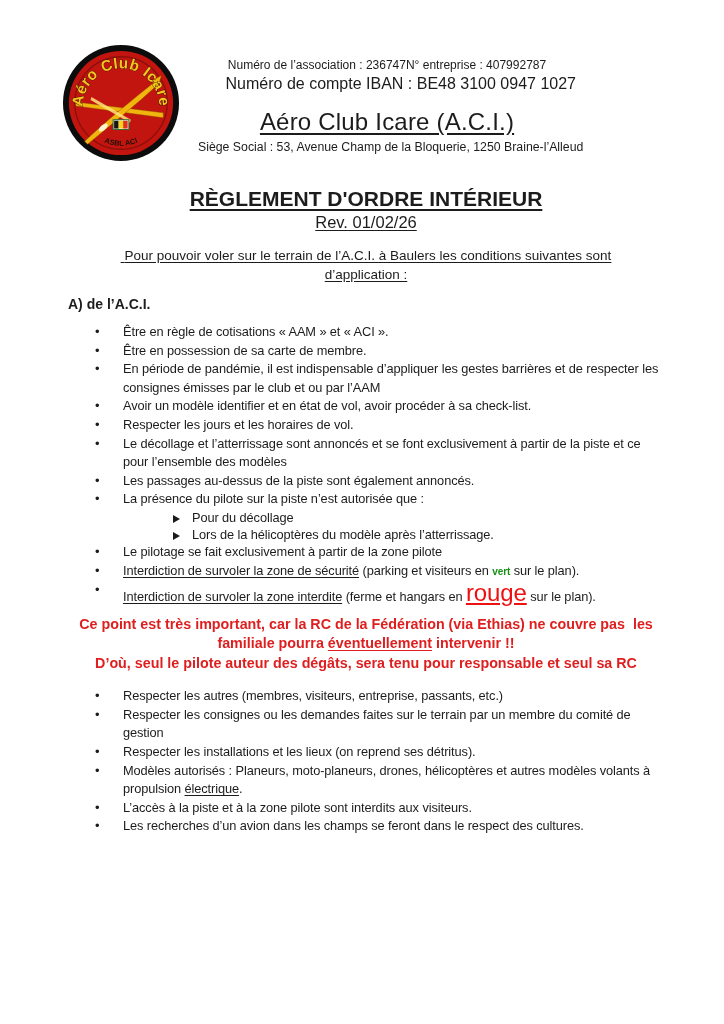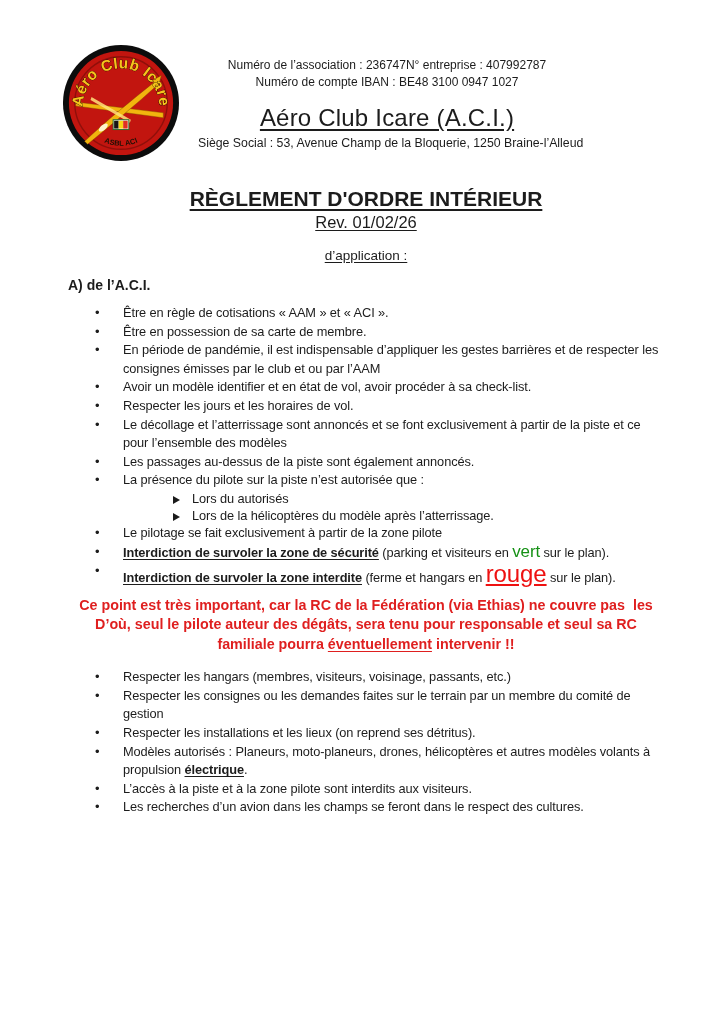--- a/index.html
+++ b/index.html
@@ -4,43 +4,43 @@
 <style>
   html,body{margin:0;padding:0;background:#ffffff;}
   .page{
     position:relative;width:724px;height:1024px;background:#fff;overflow:hidden;
     font-family:"Liberation Sans","DejaVu Sans",sans-serif;color:var(--body_text,#1c1c1c);
   }
   
   .logo{position:absolute;top:44px;left:62px;width:118px;height:118px;}
   .header-text{position:absolute;top:58px;left:198px;width:378px;text-align:center;}
   .h-line1{display:flex;justify-content:center;font-size:12px;white-space:nowrap;}
-  .h-line2{font-size:12px;margin-top:3px;}
+  .h-line2{font-size:16px;margin-top:3px;text-align:right;}
   .club-title{font-size:24px;margin-top:15px;text-decoration:underline;text-underline-offset:3px;letter-spacing:.2px;}
   .h-line3{font-size:12.3px;margin-top:4px;white-space:nowrap;}
   
   .doc-body{position:absolute;top:186px;left:68px;right:60px;}
   .main-title{text-align:center;font-size:21px;font-weight:700;text-decoration:underline;text-underline-offset:3px;line-height:25px;}
   .rev{text-align:center;font-size:16.5px;text-decoration:underline;text-underline-offset:2px;line-height:21px;margin-top:1px;}
   .intro{margin-top:13px;text-align:center;font-size:13.5px;}
   .intro-line{text-decoration:underline;text-underline-offset:2px;line-height:19px;white-space:pre-wrap;}
   .section-heading{margin-top:12px;font-size:14px;font-weight:700;}
   .rule-list{margin-top:11px;font-size:12.8px;letter-spacing:-0.1px;}
   .rule-list.second{margin-top:14px;line-height:19.3px;}
   .rule-item{display:flex;line-height:18.6px;}
   .bullet-dot{flex:0 0 28px;padding-left:27px;box-sizing:content-box;font-size:13px;}
   .rule-text{flex:1;white-space:pre-wrap;}
   .sub-item{display:flex;align-items:baseline;line-height:17px;padding-left:105px;}
   .sub-arrow{width:0;height:0;border-left:7px solid #1b1b1b;border-top:4.5px solid transparent;
              border-bottom:4.5px solid transparent;display:inline-block;margin-right:12px;flex:0 0 auto;
              position:relative;top:1px;}
   
   .seg-n{}
-  .seg-bu{font-weight:700;text-decoration:underline;text-underline-offset:2px;}
-  .seg-g{color:var(--plan_green,#169116);font-weight:400;font-size:17px;}
+  .seg-bu{font-weight:400;text-decoration:underline;text-underline-offset:2px;}
+  .seg-g{color:var(--plan_green,#169116);font-weight:700;font-size:10px;}
   .seg-r{color:var(--plan_red,#ee1111);font-size:24px;line-height:1;text-decoration:underline;}
   .seg-u{text-decoration:underline;text-underline-offset:2px;}
   
   .warning{margin-top:8px;text-align:center;color:var(--warning_red,#df1f1f);
            font-weight:700;font-size:14.3px;}
   .warning-line{line-height:19.5px;white-space:pre-wrap;}
 </style>
 </head>
 <body>
 
@@ -86,20 +86,21 @@
     <div class="h-line2">Numéro de compte IBAN : BE48 3100 0947 1027</div>
     <div class="club-title">Aéro Club Icare (A.C.I.)</div>
     <div class="h-line3">Siège Social : 53, Avenue Champ de la Bloquerie, 1250 Braine-l’Alleud</div>
   </div>
 
   <div class="doc-body">
     <div class="main-title">RÈGLEMENT D'ORDRE INTÉRIEUR</div>
     <div class="rev">Rev. 01/02/26</div>
 
     <div class="intro">
+      <div class="intro-line"> Pour pouvoir voler sur le terrain de l’A.C.I. à Baulers les conditions suivantes sont</div>
       <div class="intro-line">d’application :</div>
     </div>
 
     <div class="section-heading">A) de l’A.C.I.</div>
 
     <div class="rule-list">
         <div class="rule-item">
           <span class="bullet-dot">•</span>
           <span class="rule-text"><span class="seg-n">Être en règle de cotisations « AAM » et « ACI ».</span></span>
         </div>
@@ -126,21 +127,21 @@
         <div class="rule-item">
           <span class="bullet-dot">•</span>
           <span class="rule-text"><span class="seg-n">Les passages au-dessus de la piste sont également annoncés.</span></span>
         </div>
         <div class="rule-item">
           <span class="bullet-dot">•</span>
           <span class="rule-text"><span class="seg-n">La présence du pilote sur la piste n’est autorisée que :</span></span>
         </div>
         <div class="sub-item">
           <span class="sub-arrow"></span>
-          <span class="rule-text">Lors du autorisés</span>
+          <span class="rule-text">Pour du décollage</span>
         </div>
         <div class="sub-item">
           <span class="sub-arrow"></span>
           <span class="rule-text">Lors de la hélicoptères du modèle après l’atterrissage.</span>
         </div>
         <div class="rule-item">
           <span class="bullet-dot">•</span>
           <span class="rule-text"><span class="seg-n">Le pilotage se fait exclusivement à partir de la zone pilote</span></span>
         </div>
         <div class="rule-item">
@@ -148,28 +149,28 @@
           <span class="rule-text"><span class="seg-bu">Interdiction de survoler la zone de sécurité</span><span class="seg-n"> (parking et visiteurs en </span><span class="seg-g">vert</span><span class="seg-n"> sur le plan).</span></span>
         </div>
         <div class="rule-item">
           <span class="bullet-dot">•</span>
           <span class="rule-text"><span class="seg-bu">Interdiction de survoler la zone interdite</span><span class="seg-n"> (ferme et hangars en </span><span class="seg-r">rouge</span><span class="seg-n"> sur le plan).</span></span>
         </div>
       </div>
 
     <div class="warning">
         <div class="warning-line"><span class="seg-n">Ce point est très important, car la RC de la Fédération (via Ethias) ne couvre pas  les</span></div>
+        <div class="warning-line"><span class="seg-n">familiale pourra </span><span class="seg-u">éventuellement</span><span class="seg-n"> intervenir !!</span></div>
         <div class="warning-line"><span class="seg-n">D’où, seul le pilote auteur des dégâts, sera tenu pour responsable et seul sa RC</span></div>
-        <div class="warning-line"><span class="seg-n">familiale pourra </span><span class="seg-u">éventuellement</span><span class="seg-n"> intervenir !!</span></div>
       </div>
 
     <div class="rule-list second">
         <div class="rule-item">
           <span class="bullet-dot">•</span>
-          <span class="rule-text"><span class="seg-n">Respecter les hangars (membres, visiteurs, voisinage, passants, etc.)</span></span>
+          <span class="rule-text"><span class="seg-n">Respecter les autres (membres, visiteurs, entreprise, passants, etc.)</span></span>
         </div>
         <div class="rule-item">
           <span class="bullet-dot">•</span>
           <span class="rule-text"><span class="seg-n">Respecter les consignes ou les demandes faites sur le terrain par un membre du comité de gestion</span></span>
         </div>
         <div class="rule-item">
           <span class="bullet-dot">•</span>
           <span class="rule-text"><span class="seg-n">Respecter les installations et les lieux (on reprend ses détritus).</span></span>
         </div>
         <div class="rule-item">

